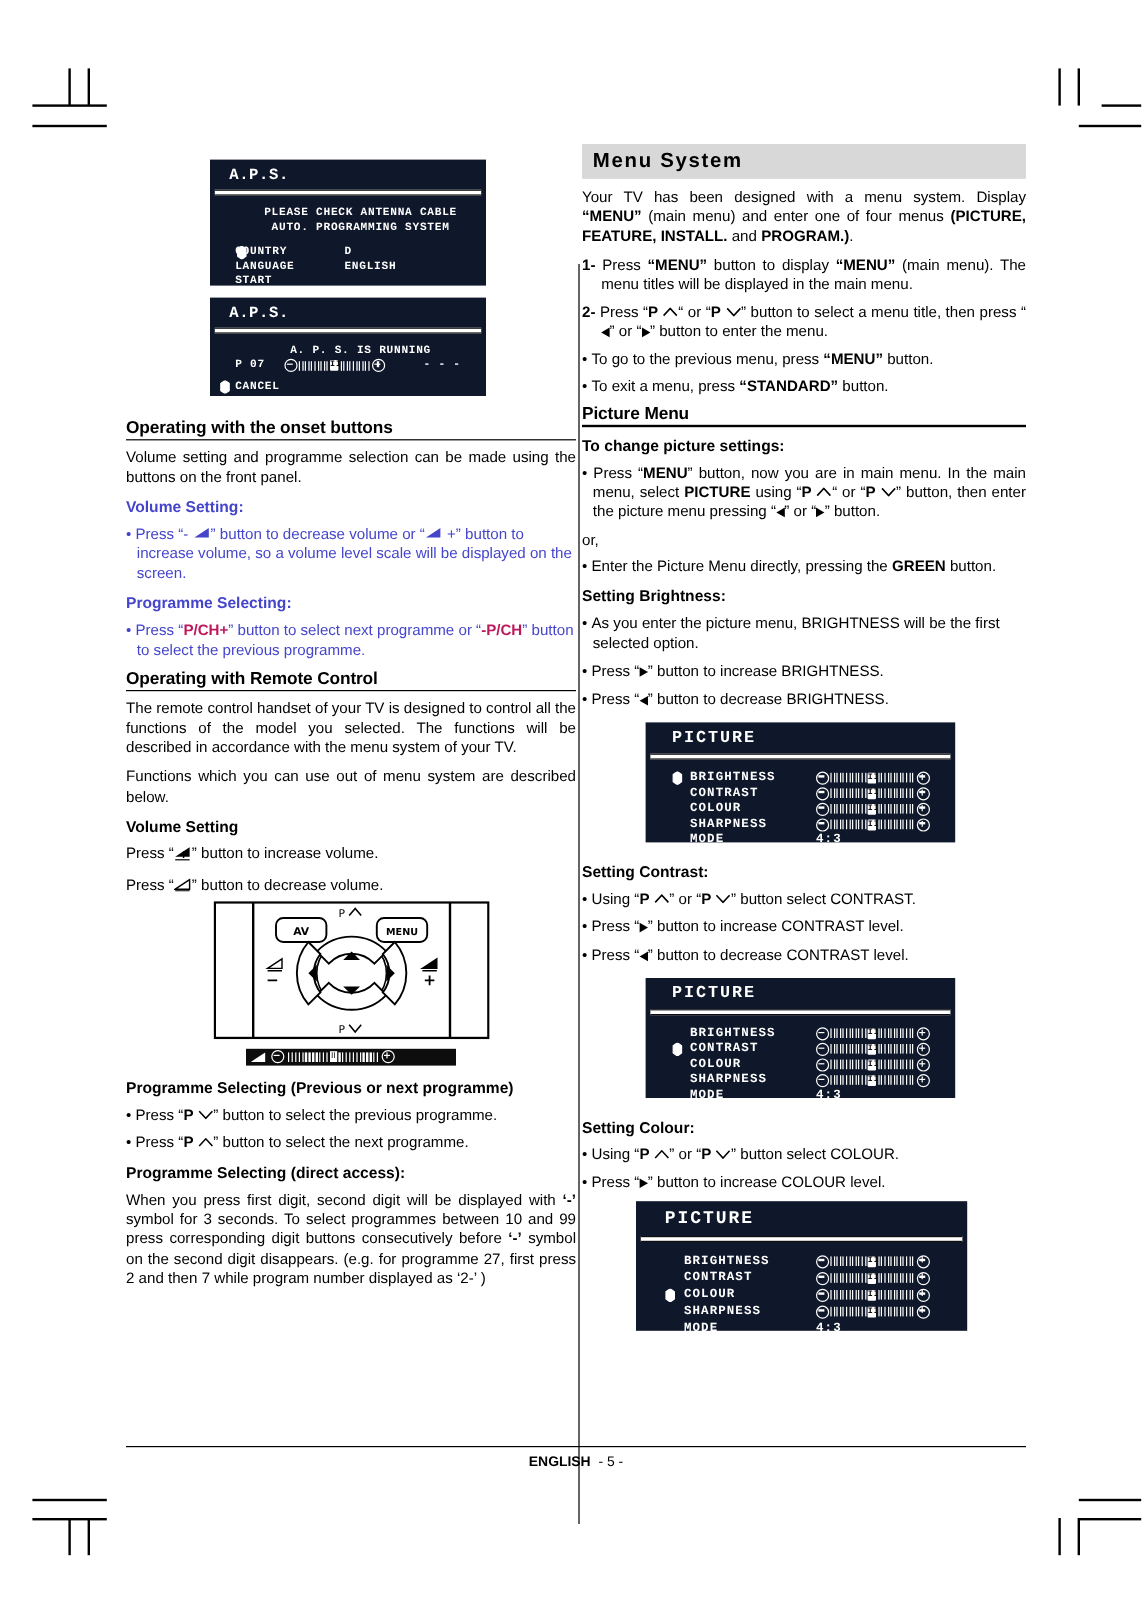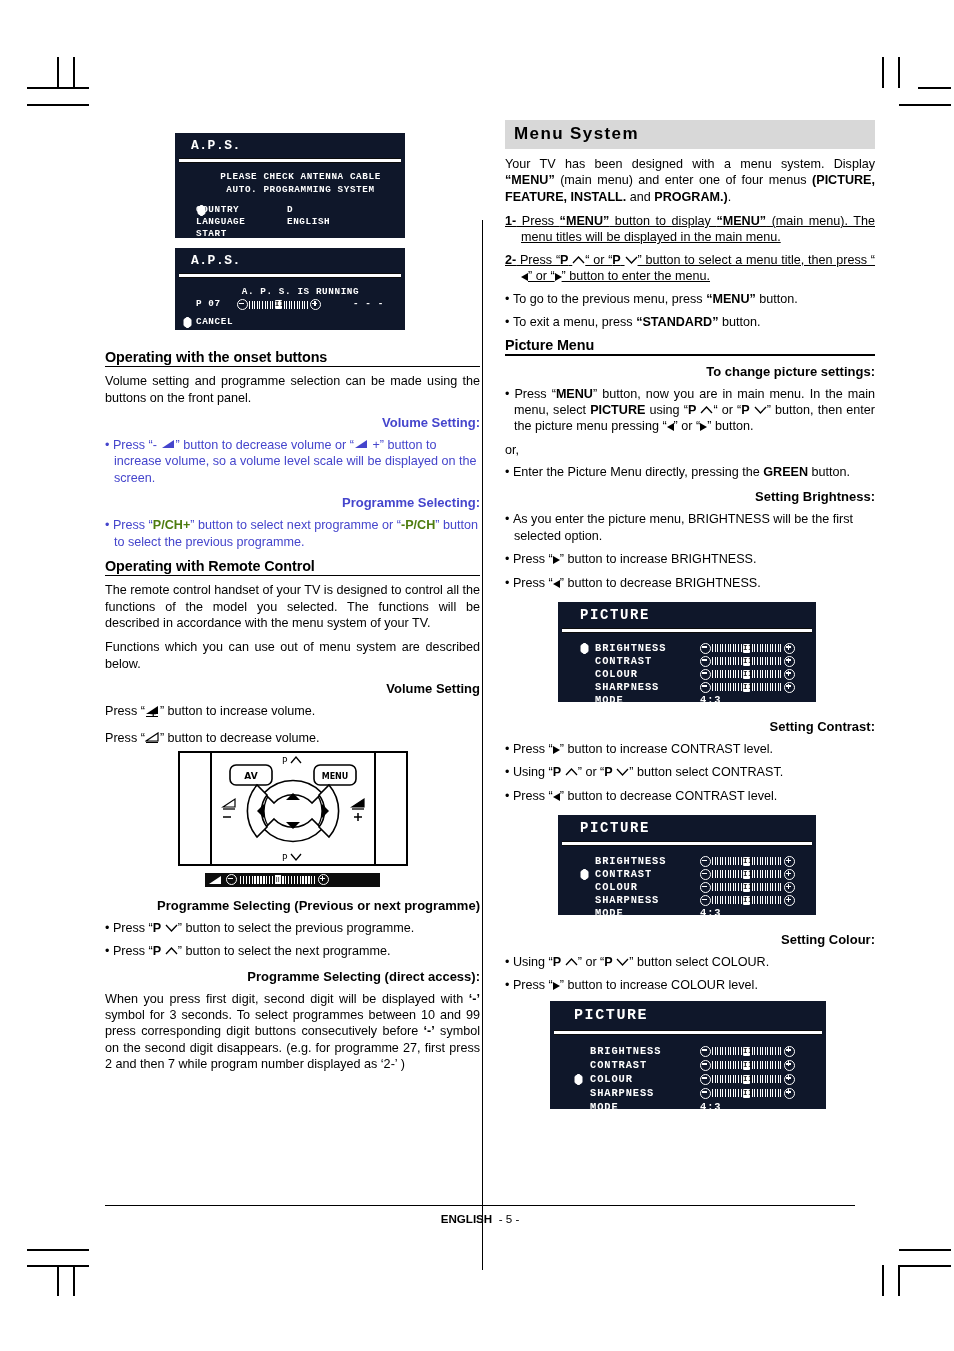--- a/index.html
+++ b/index.html
@@ -13,50 +13,50 @@
   
   .cm{position:absolute;background:#000;}
   .cm.h{height:2px;}
   .cm.v{width:2px;}
 
   
   #page{position:absolute;left:105px;top:120px;width:750px;height:1120px;}
 
   .col{position:absolute;top:0;}
   #col-left{left:0;width:375px;}
-  #col-right{left:400px;width:370px;}
+  #col-right{left:380px;width:370px;}
 
   .divider{
     position:absolute;left:377px;top:100px;width:1px;height:1050px;background:#000;
   }
 
   
   .body-t{
     font-size:12.6px;line-height:1.30;text-align:justify;
     margin:0 0 8px 0;
   }
   .body-t.nojust{text-align:left;}
   h2.sec{
     font-size:14.4px;font-weight:bold;margin:0 0 1px 0;letter-spacing:-0.1px;
   }
   .rule{height:1.4px;background:#000;margin:0 0 6px 0;}
   h3.sub{
-    font-size:13px;font-weight:bold;margin:9px 0 7px 0;text-align:right;
+    font-size:13px;font-weight:bold;margin:9px 0 7px 0;
   }
   .bullet{
     font-size:12.6px;line-height:1.30;margin:0 0 7px 0;
     padding-left:9px;text-indent:-9px;text-align:left;
   }
   .num{
     font-size:12.6px;line-height:1.30;margin:0 0 6px 0;
-    padding-left:16px;text-indent:-16px;text-align:justify;text-decoration:underline;
+    padding-left:16px;text-indent:-16px;text-align:justify;
   }
   b{font-weight:bold;}
   .blue{color:#4545cc;}
-  .blue b{color:#4d7c0f;}
+  .blue b{color:#be185d;}
   .vol-up,.vol-dn{display:inline-block;position:relative;width:15px;height:11px;vertical-align:-1px;}
   .vol-tri{position:absolute;left:1px;top:1px;width:0;height:0;
     border-style:solid;border-width:0 0 8px 12px;border-color:transparent transparent #000 transparent;}
   .vol-plus{position:absolute;left:5px;top:4px;font-size:11px;font-weight:bold;line-height:8px;}
   .vol-bar{position:absolute;left:1px;bottom:-1px;width:12px;height:1.2px;background:#000;}
 
   .tri-r{display:inline-block;width:0;height:0;border-style:solid;
     border-width:4.5px 0 4.5px 7px;border-color:transparent transparent transparent #000;vertical-align:-1px;}
   .tri-l{display:inline-block;width:0;height:0;border-style:solid;
     border-width:4.5px 7px 4.5px 0;border-color:transparent #000 transparent transparent;vertical-align:-1px;}
@@ -527,26 +527,26 @@
           </span>
         </div>
         <div class="osd-line">
           <span class="osd-label">MODE</span>
           <span class="osd-val" style="left:142px;">4:3</span>
         </div>
       </div>
     </div>
 
     <h3 class="sub" style="margin-top:17px;">Setting  Contrast:</h3>
-    <p class="bullet">•&nbsp;<span>Press “</span><span class="tri-r"></span><span>” button to increase CONTRAST level.</span></p>
     <p class="bullet">•&nbsp;<span>Using “</span><b>P</b>&nbsp;<svg width="13" height="8">
           <path d="M1 7 L6.5 1 L12 7" fill="none" stroke="#000" stroke-width="1.3"></path>
         </svg><span>” or “</span><b>P</b>&nbsp;<svg width="13" height="8">
           <path d="M1 1 L6.5 7 L12 1" fill="none" stroke="#000" stroke-width="1.3"></path>
         </svg><span>” button select CONTRAST.</span></p>
+    <p class="bullet">•&nbsp;<span>Press “</span><span class="tri-r"></span><span>” button to increase CONTRAST level.</span></p>
     <p class="bullet" style="margin-bottom:11px;">•&nbsp;<span>Press “</span><span class="tri-l"></span><span>” button to decrease CONTRAST level.</span></p>
 
     <div class="osd" style="width:258px;margin:0 0 0 53px;height:100px;">
       <div class="osd-title">PICTURE</div>
       <div class="osd-sep"></div>
       <div class="osd-body">
         <div class="osd-line">
           <span class="osd-label">BRIGHTNESS</span>
           <span class="slider" style="left:142px;">
             <span class="circ minus"></span>

